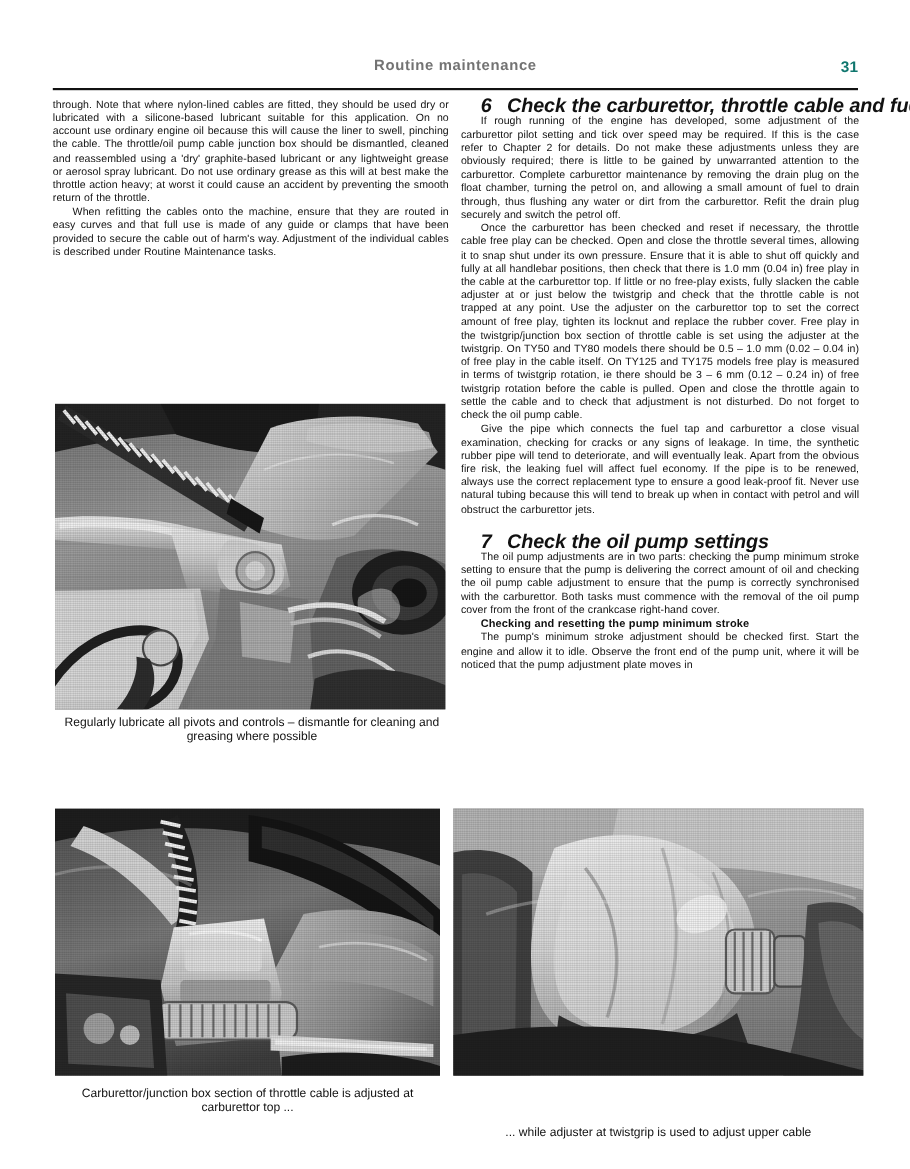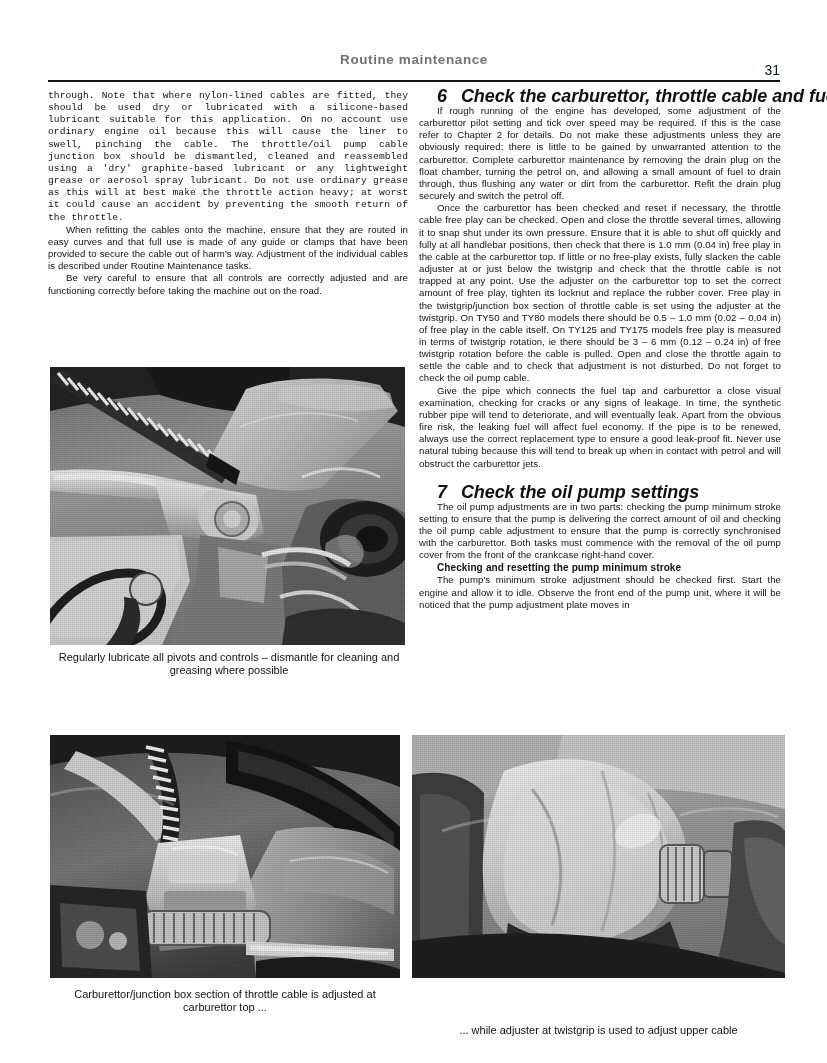--- a/index.html
+++ b/index.html
@@ -38,24 +38,24 @@
     text-align: center;
     font-size: 13.5px;
     font-weight: bold;
     letter-spacing: 0.6px;
     color: #737373;
     white-space: nowrap;
   }
   .header-pageno {
     position: absolute;
     right: 0;
-    top: 10px;
+    top: 0;
     font-size: 14px;
-    font-weight: normal;
-    color: #0f172a;
+    font-weight: bold;
+    color: #0f766e;
   }
   .header-rule {
     position: absolute;
     left: 48px;
     top: 80px;
     width: 732px;
     height: 2px;
     background: #111;
   }
 
@@ -78,21 +78,20 @@
     top: 88px;
     width: 362px;
   }
   .col p {
     margin: 0;
     text-indent: 18px;
     text-align: justify;
   }
   .col p.noindent {
     text-indent: 0;
-    font-family: Liberation Mono, monospace;
   }
   .col p.last-line, .col p:last-child {
     text-align: justify;
   }
 
   
   .sec-head {
     font-size: 18px;
     font-style: italic;
     font-weight: bold;
@@ -197,21 +196,20 @@
 
   <div class="header">
     <div class="header-title">Routine maintenance</div>
     <div class="header-pageno">31</div>
   </div>
   <div class="header-rule"></div>
 
   <div class="col col-left">
     <p class="noindent">through. Note that where nylon-lined cables are fitted, they should be used dry or lubricated with a silicone-based lubricant suitable for this application. On no account use ordinary engine oil because this will cause the liner to swell, pinching the cable. The throttle/oil pump cable junction box should be dismantled, cleaned and reassembled using a 'dry' graphite-based lubricant or any lightweight grease or aerosol spray lubricant. Do not use ordinary grease as this will at best make the throttle action heavy; at worst it could cause an accident by preventing the smooth return of the throttle.</p>
     <p>When refitting the cables onto the machine, ensure that they are routed in easy curves and that full use is made of any guide or clamps that have been provided to secure the cable out of harm's way. Adjustment of the individual cables is described under Routine Maintenance tasks.</p>
-    <p>Be very careful to ensure that all controls are correctly adjusted and are functioning correctly before taking the machine out on the road.</p>
   </div>
 
   <div class="col col-right">
 
     <p class="sec-head"><span class="secno">6</span><span>Check the carburettor, throttle cable and fuel pipe</span></p>
 
     <p>If rough running of the engine has developed, some adjustment of the carburettor pilot setting and tick over speed may be required. If this is the case refer to Chapter 2 for details. Do not make these adjustments unless they are obviously required; there is little to be gained by unwarranted attention to the carburettor. Complete carburettor maintenance by removing the drain plug on the float chamber, turning the petrol on, and allowing a small amount of fuel to drain through, thus flushing any water or dirt from the carburettor. Refit the drain plug securely and switch the petrol off.</p>
     <p>Once the carburettor has been checked and reset if necessary, the throttle cable free play can be checked. Open and close the throttle several times, allowing it to snap shut under its own pressure. Ensure that it is able to shut off quickly and fully at all handlebar positions, then check that there is 1.0 mm (0.04 in) free play in the cable at the carburettor top. If little or no free-play exists, fully slacken the cable adjuster at or just below the twistgrip and check that the throttle cable is not trapped at any point. Use the adjuster on the carburettor top to set the correct amount of free play, tighten its locknut and replace the rubber cover. Free play in the twistgrip/junction box section of throttle cable is set using the adjuster at the twistgrip. On TY50 and TY80 models there should be 0.5 – 1.0 mm (0.02 – 0.04 in) of free play in the cable itself. On TY125 and TY175 models free play is measured in terms of twistgrip rotation, ie there should be 3 – 6 mm (0.12 – 0.24 in) of free twistgrip rotation before the cable is pulled. Open and close the throttle again to settle the cable and to check that adjustment is not disturbed. Do not forget to check the oil pump cable.</p>
     <p>Give the pipe which connects the fuel tap and carburettor a close visual examination, checking for cracks or any signs of leakage. In time, the synthetic rubber pipe will tend to deteriorate, and will eventually leak. Apart from the obvious fire risk, the leaking fuel will affect fuel economy. If the pipe is to be renewed, always use the correct replacement type to ensure a good leak-proof fit. Never use natural tubing because this will tend to break up when in contact with petrol and will obstruct the carburettor jets.</p>
 

